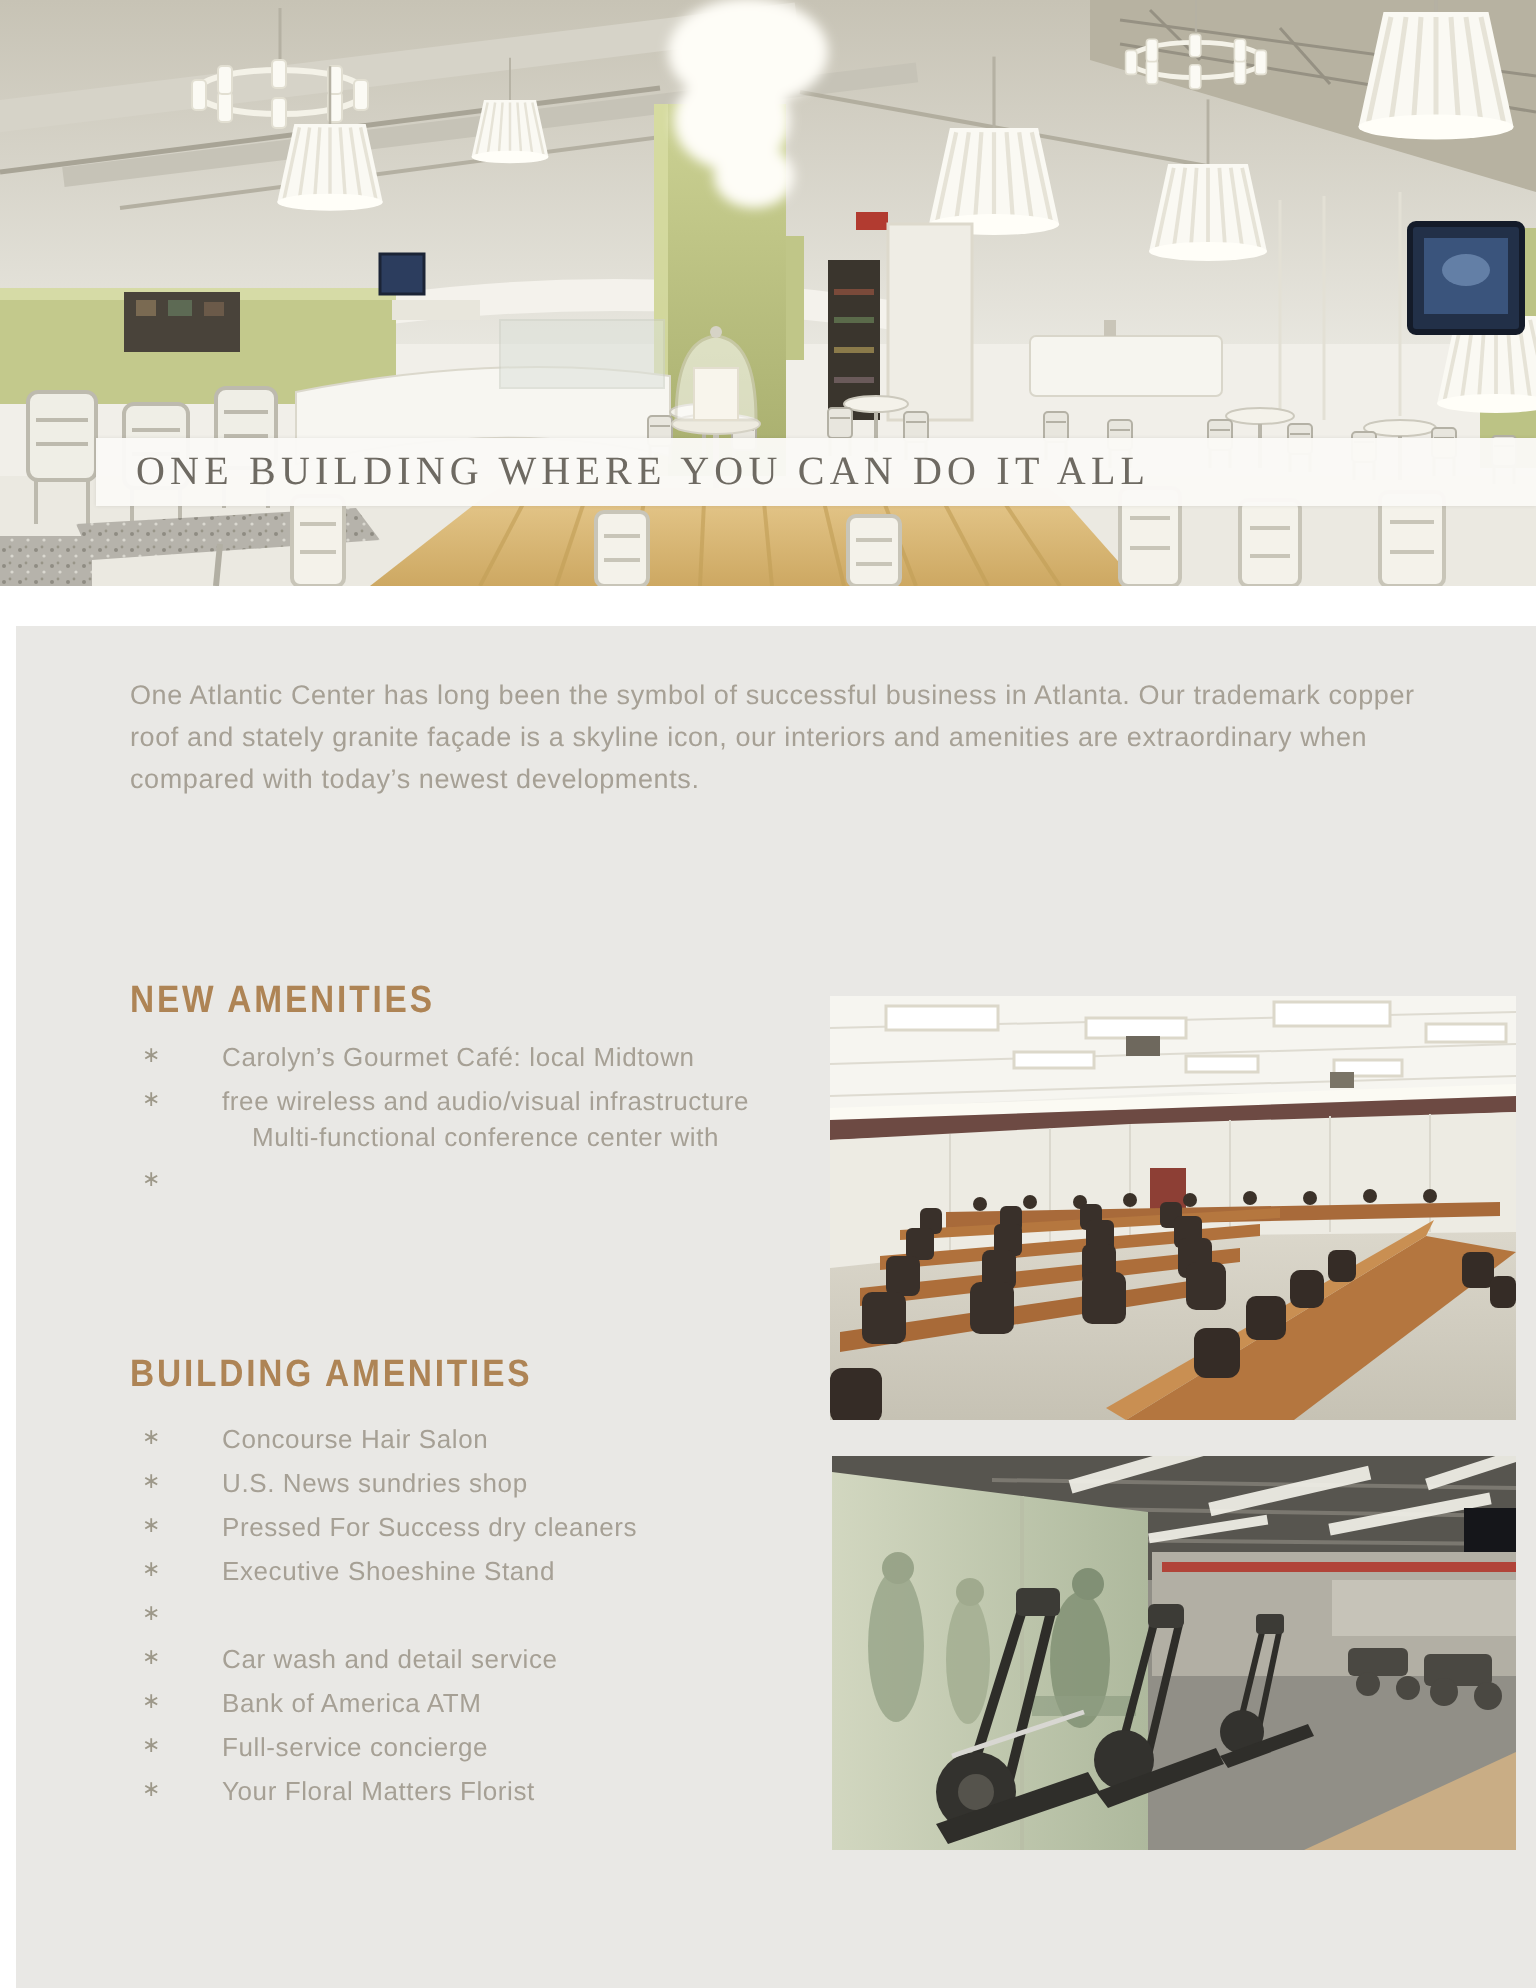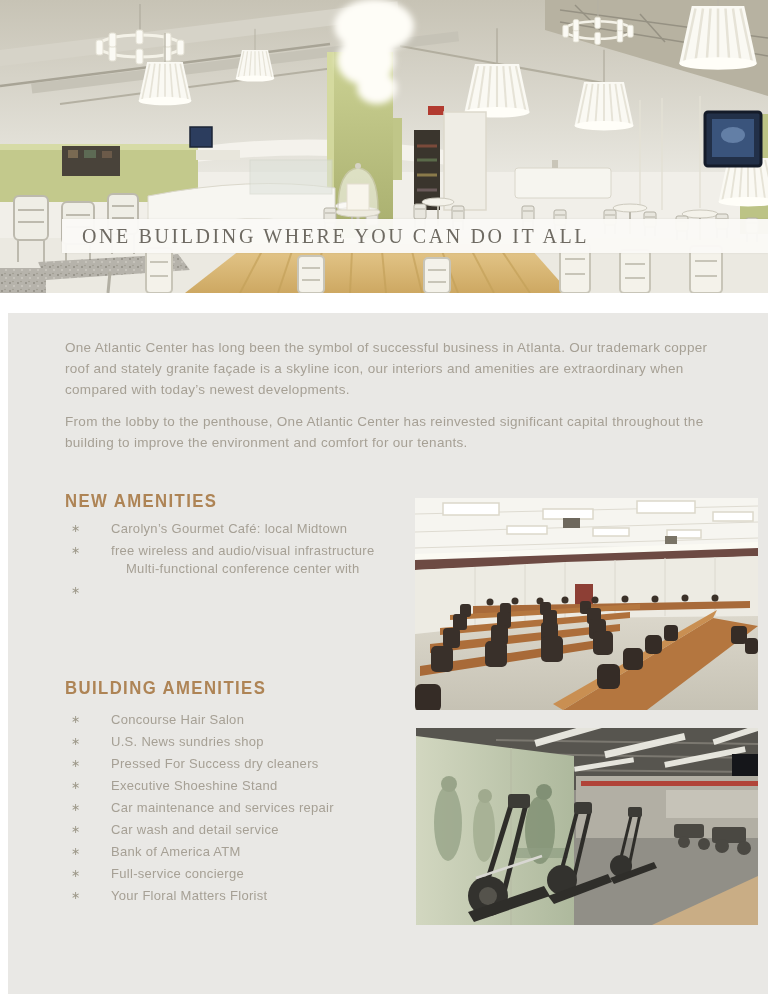--- a/index.html
+++ b/index.html
@@ -3,21 +3,21 @@
 <meta charset="utf-8">
 <style>
   html,body{margin:0;padding:0;background:#ffffff;}
   .page{position:relative;width:768px;height:994px;background:#ffffff;overflow:hidden;
         font-family:"Liberation Sans",sans-serif;}
   
   .hero{position:absolute;left:0;top:0;width:768px;height:293px;}
   .hero svg{display:block;}
   .banner{position:absolute;left:48px;top:219px;right:0;height:34px;
           background:rgba(250,249,246,.97);display:flex;align-items:center;
-          box-shadow:0 0 2px rgba(0,0,0,.08);margin-left:14px;}
+          box-shadow:0 0 2px rgba(0,0,0,.08);}
   .banner-title{font-family:"Liberation Serif",serif;font-size:20px;letter-spacing:2.6px;
           color:#6e6a62;padding-left:20px;white-space:nowrap;}
   
   .band{position:absolute;left:8px;top:313px;width:760px;height:691px;background:#e9e8e5;}
   .intro{position:absolute;left:57px;top:24px;width:660px;color:#a6a095;
          font-size:13.5px;line-height:21px;letter-spacing:.3px;}
   .intro p{margin:0 0 11px 0;}
   .sec-heading{position:absolute;color:#ae8455;font-weight:700;font-size:19px;
          letter-spacing:1.6px;transform:scaleX(.88);transform-origin:left center;white-space:nowrap;}
   .h-new{left:57px;top:177px;}
@@ -295,21 +295,20 @@
 
     <div class="banner">
       <span class="banner-title">ONE BUILDING WHERE YOU CAN DO IT ALL</span>
     </div>
   </div>
 
   <div class="band">
 
     <div class="intro">
       <p>One Atlantic Center has long been the symbol of successful business in Atlanta. Our trademark copper roof and stately granite façade is a skyline icon, our interiors and amenities are extraordinary when compared with today’s newest developments.</p>
-      <p>From the lobby to the penthouse, One Atlantic Center has reinvested significant capital throughout the building to improve the environment and comfort for our tenants.</p>
     </div>
 
     <div class="sec-heading h-new">NEW AMENITIES</div>
 
     <ul class="amenities list-new">
       <li>
         <span class="bullet">∗</span>
         <span>
           <span class="line">Carolyn’s Gourmet Café: local Midtown</span>
         </span>
@@ -340,21 +339,20 @@
       <li>
           <span class="bullet">∗</span>
           <span class="line">Pressed For Success dry cleaners</span>
         </li>
       <li>
           <span class="bullet">∗</span>
           <span class="line">Executive Shoeshine Stand</span>
         </li>
       <li>
           <span class="bullet">∗</span>
-          <span class="line">Car maintenance and services repair</span>
         </li>
       <li>
           <span class="bullet">∗</span>
           <span class="line">Car wash and detail service</span>
         </li>
       <li>
           <span class="bullet">∗</span>
           <span class="line">Bank of America ATM</span>
         </li>
       <li>

